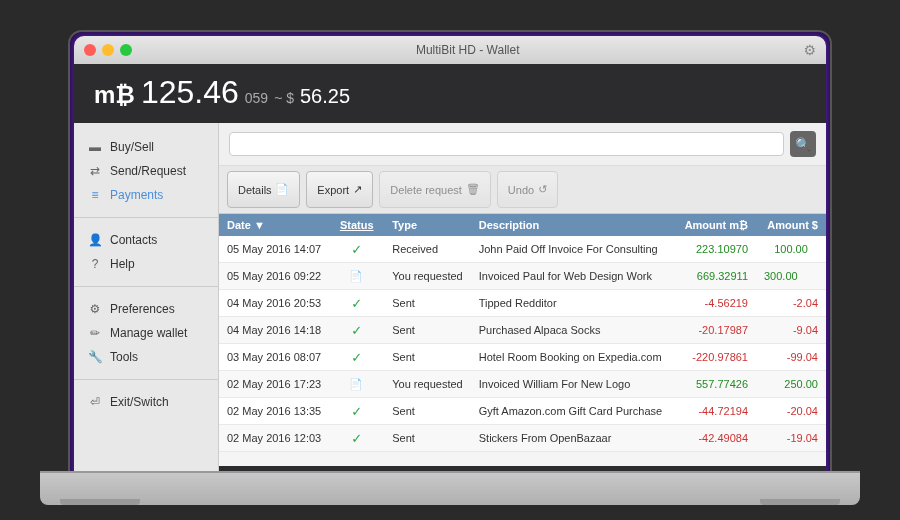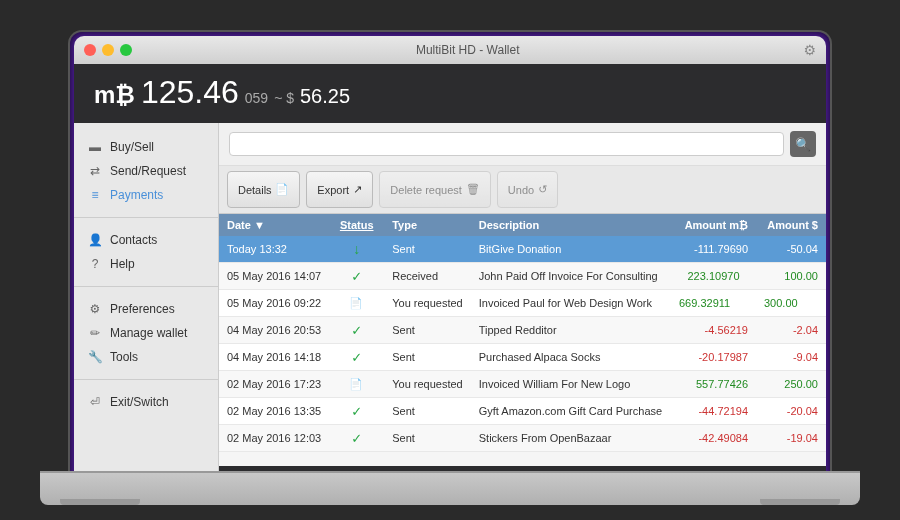--- a/index.html
+++ b/index.html
@@ -484,61 +484,61 @@
                   <tr>
                     <th class="col-date">Date ▼</th>
                     <th class="col-status">Status</th>
                     <th class="col-type">Type</th>
                     <th class="col-description">Description</th>
                     <th class="col-amount-btc">Amount m₿</th>
                     <th class="col-amount-usd">Amount $</th>
                   </tr>
                 </thead>
                 <tbody id="table-body">
-                <tr class="selected">
-    <td class="col-date">Today 13:32</td>
-    <td class="col-status" style="text-align:center"><span class="status-icon arrow-green">↓</span></td>
-    <td class="col-type">Sent</td>
-    <td class="col-description">BitGive Donation</td>
-    <td class="col-amount-btc amount-negative" style="text-align:right">-111.79690</td>
-    <td class="col-amount-usd amount-negative" style="text-align:right">-50.04</td>
-  </tr>
                     <tr>
     <td class="col-date">05 May 2016 14:07</td>
     <td class="col-status" style="text-align:center"><span class="status-icon check-green">✓</span></td>
     <td class="col-type">Received</td>
     <td class="col-description">John Paid Off Invoice For Consulting</td>
-    <td class="col-amount-btc amount-positive" style="text-align:center">223.10970</td>
-    <td class="col-amount-usd amount-positive-dollar" style="text-align:right">100.00</td>
+    <td class="col-amount-btc amount-positive" style="text-align:right">223.10970</td>
+    <td class="col-amount-usd amount-positive-dollar" style="text-align:center">100.00</td>
   </tr>
                     <tr>
     <td class="col-date">05 May 2016 09:22</td>
     <td class="col-status" style="text-align:center"><span class="status-icon doc-icon">📄</span></td>
     <td class="col-type">You requested</td>
     <td class="col-description">Invoiced Paul for Web Design Work</td>
-    <td class="col-amount-btc amount-positive" style="text-align:left">669.32911</td>
+    <td class="col-amount-btc amount-positive" style="text-align:right">669.32911</td>
     <td class="col-amount-usd amount-positive-dollar" style="text-align:left">300.00</td>
   </tr>
                     <tr>
     <td class="col-date">04 May 2016 20:53</td>
     <td class="col-status" style="text-align:center"><span class="status-icon check-green">✓</span></td>
     <td class="col-type">Sent</td>
     <td class="col-description">Tipped Redditor</td>
     <td class="col-amount-btc amount-negative" style="text-align:right">-4.56219</td>
     <td class="col-amount-usd amount-negative" style="text-align:right">-2.04</td>
   </tr>
                     <tr>
     <td class="col-date">04 May 2016 14:18</td>
     <td class="col-status" style="text-align:center"><span class="status-icon check-green">✓</span></td>
     <td class="col-type">Sent</td>
     <td class="col-description">Purchased Alpaca Socks</td>
     <td class="col-amount-btc amount-negative" style="text-align:right">-20.17987</td>
     <td class="col-amount-usd amount-negative" style="text-align:right">-9.04</td>
   </tr>
                     <tr>
+    <td class="col-date">03 May 2016 08:07</td>
+    <td class="col-status" style="text-align:center"><span class="status-icon check-green">✓</span></td>
+    <td class="col-type">Sent</td>
+    <td class="col-description">Hotel Room Booking on Expedia.com</td>
+    <td class="col-amount-btc amount-negative" style="text-align:right">-220.97861</td>
+    <td class="col-amount-usd amount-negative" style="text-align:right">-99.04</td>
+  </tr>
+                    <tr>
     <td class="col-date">02 May 2016 17:23</td>
     <td class="col-status" style="text-align:center"><span class="status-icon doc-icon">📄</span></td>
     <td class="col-type">You requested</td>
     <td class="col-description">Invoiced William For New Logo</td>
     <td class="col-amount-btc amount-positive" style="text-align:right">557.77426</td>
     <td class="col-amount-usd amount-positive-dollar" style="text-align:right">250.00</td>
   </tr>
                     <tr>
     <td class="col-date">02 May 2016 13:35</td>
     <td class="col-status" style="text-align:center"><span class="status-icon check-green">✓</span></td>

